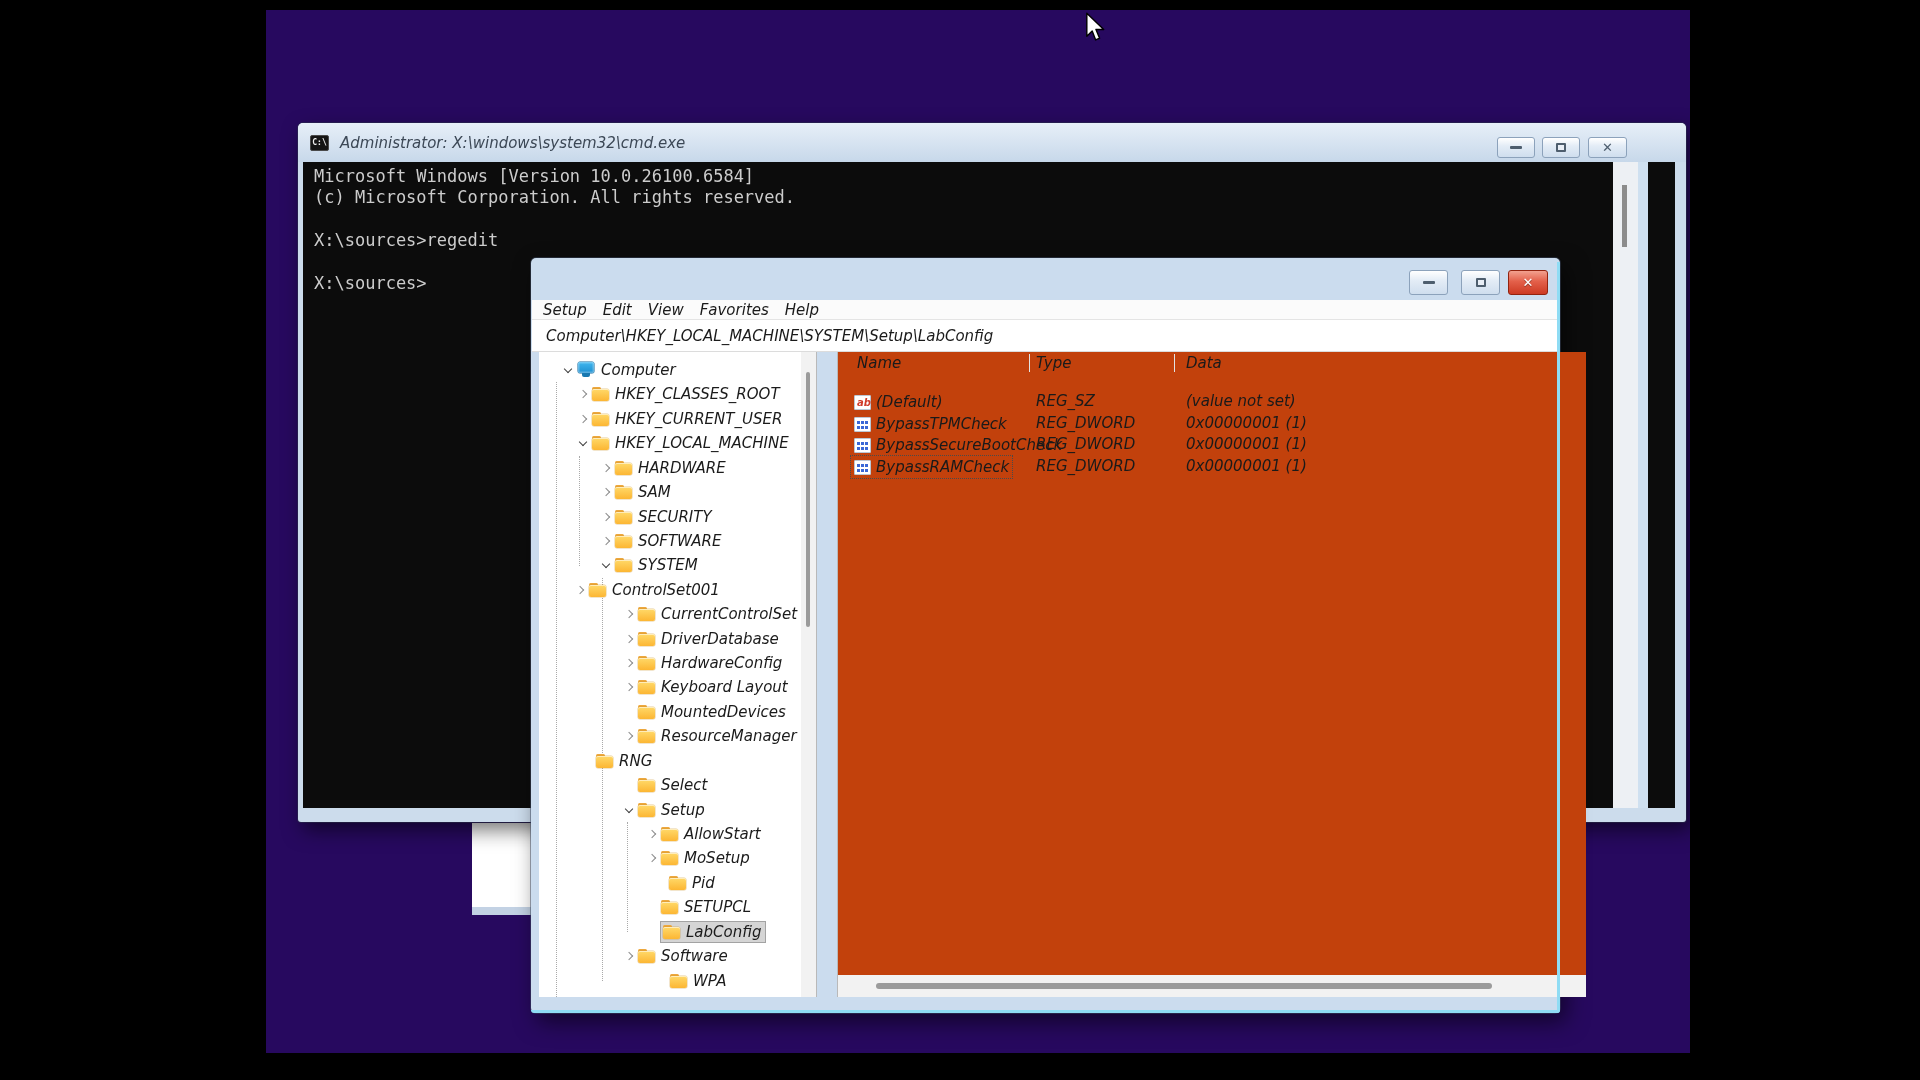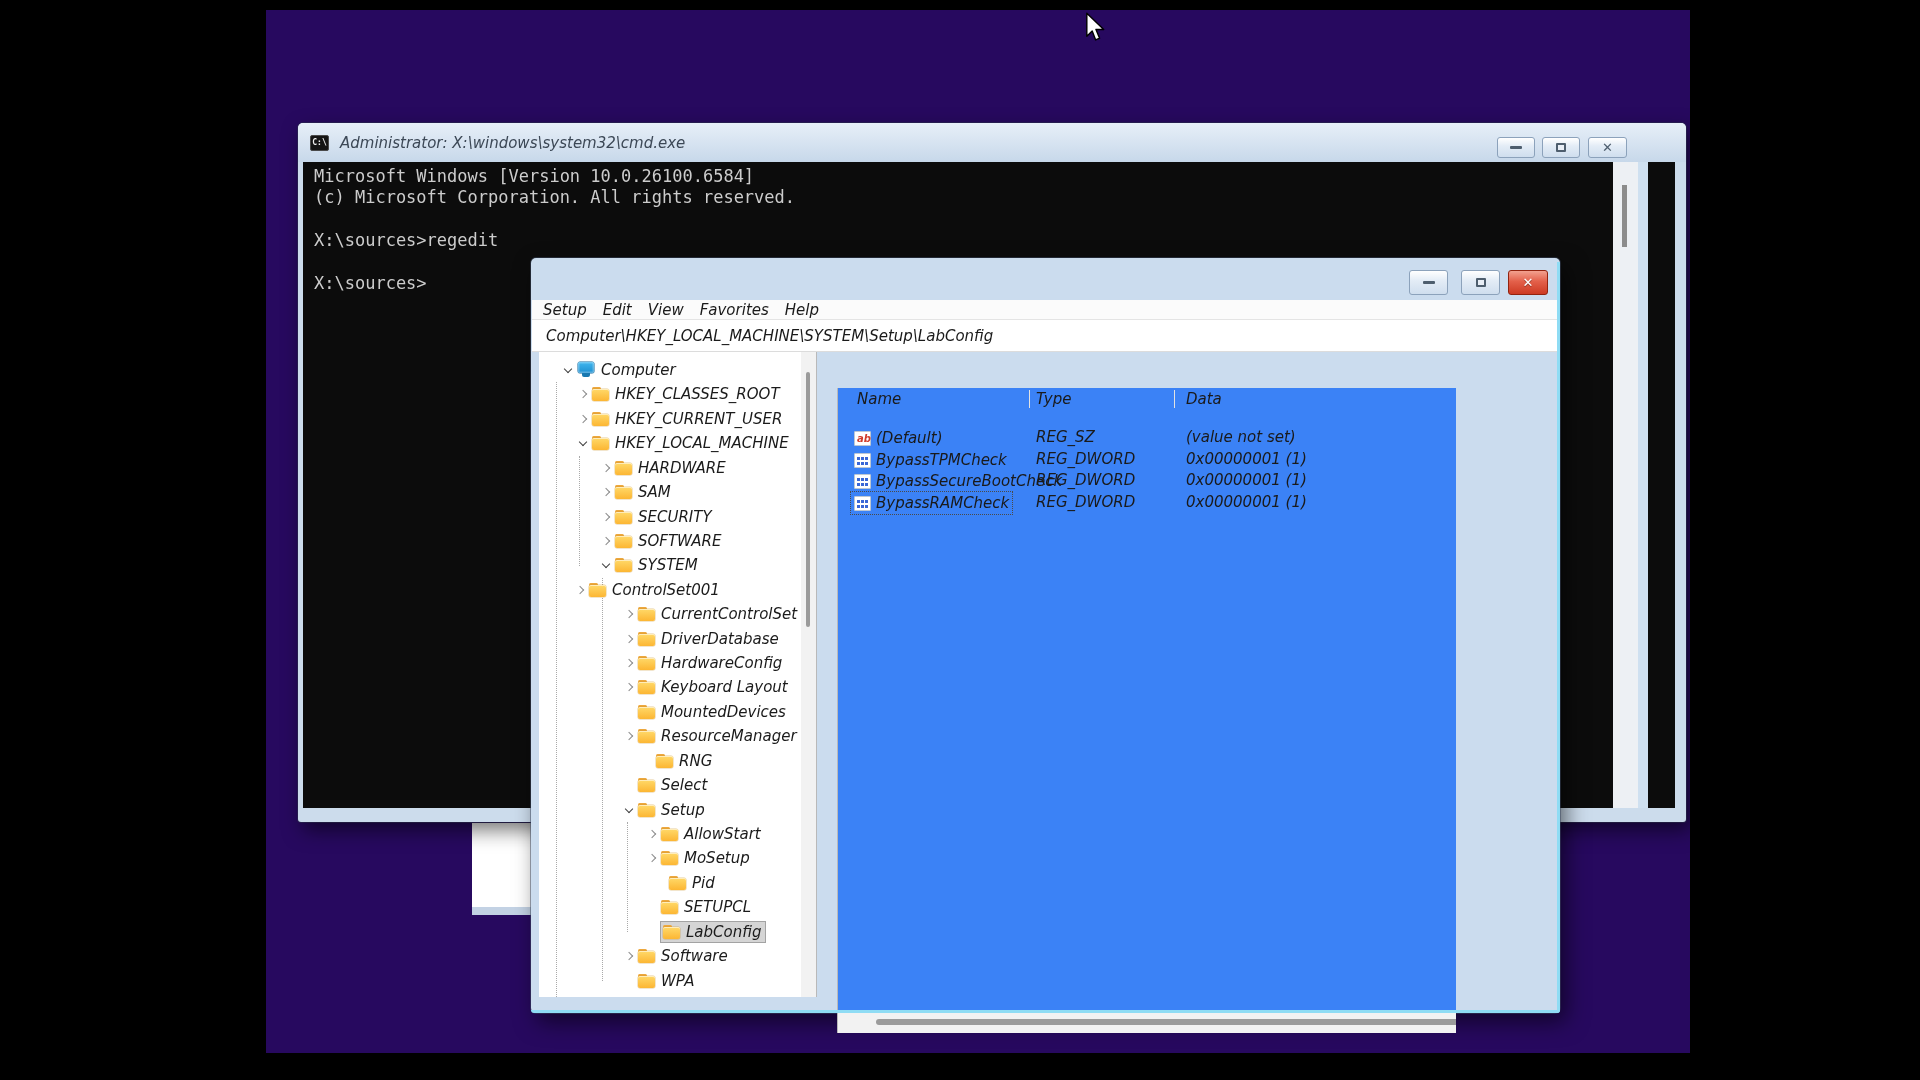--- a/index.html
+++ b/index.html
@@ -92,22 +92,22 @@
               box-shadow:inset 0 1px 0 rgba(255,255,255,.55), 0 0 0 .5px rgba(196,138,28,.45); }
   .cicon { width:18px; height:16px; position:relative; flex:none; margin-right:6px; }
   .cicon::before { content:""; position:absolute; left:1px; top:0; width:16px; height:11px;
               background:linear-gradient(180deg,#41b7ef,#1f8fd0); border-radius:2px;
               box-shadow:inset 0 0 0 1.5px rgba(255,255,255,.25), 0 0 0 .5px #13679a; }
   .cicon::after { content:""; position:absolute; left:5px; top:11px; width:8px; height:4px;
               background:#1878b0; border-radius:0 0 2px 2px; }
   #tree-vsb { position:absolute; left:262px; top:0; width:16px; height:645px; background:#f2f2f2; }
   #tree-vsb-thumb { position:absolute; left:5px; top:20px; width:4px; height:255px; background:#9b9b9b; border-radius:2px; }
 
-  #reg-values { position:absolute; left:306px; top:94px; width:619px; height:645px; background:#3b82f6;
-                border-left:1px solid #b9b9b9; overflow:hidden; font-style:italic;margin-top:36px; }
+  #reg-values { position:absolute; left:306px; top:94px; width:749px; height:645px; background:#c2410c;
+                border-left:1px solid #b9b9b9; overflow:hidden; font-style:italic; }
   #vhead { position:absolute; left:0; top:0; right:0; height:24px; font-size:15px; color:#1a1a1a; }
   #vhead span { position:absolute; top:2px; }
   .vsep { position:absolute; top:3px; height:18px; width:0; border-left:1px solid #e2e2e2; }
   .vrow { position:absolute; left:0; width:100%; height:22px; font-size:15px; color:#1a1a1a; }
   .vwrap { position:absolute; left:13px; top:0; height:22px; display:inline-flex; align-items:center; padding:0 3px; }
   .vwrap.vfocus { outline:1px dotted #4a4a4a; }
   .vtype { position:absolute; left:198px; top:1px; }
   .vdata { position:absolute; left:348px; top:1px; }
   .vicon { width:17px; height:15px; border:1px solid #bcc7d4; background:#fff; position:relative;
            flex:none; margin-right:5px; border-radius:1px; }
@@ -291,21 +291,21 @@
               <span>MountedDevices</span>
             </span>
           </div>
           <div class="tree-row" style="top: 372px; padding-left: 81px;">
             <span class="chev col"></span>
             <span class="lblwrap">
               <span class="ficon"></span>
               <span>ResourceManager</span>
             </span>
           </div>
-          <div class="tree-row" style="top: 397px; padding-left: 99px;">
+          <div class="tree-row" style="top: 397px; padding-left: 39px;">
             <span class="chev none"></span>
             <span class="lblwrap">
               <span class="ficon"></span>
               <span>RNG</span>
             </span>
           </div>
           <div class="tree-row" style="top: 421px; padding-left: 81px;">
             <span class="chev none"></span>
             <span class="lblwrap">
               <span class="ficon"></span>
@@ -354,21 +354,21 @@
               <span>LabConfig</span>
             </span>
           </div>
           <div class="tree-row" style="top: 592px; padding-left: 81px;">
             <span class="chev col"></span>
             <span class="lblwrap">
               <span class="ficon"></span>
               <span>Software</span>
             </span>
           </div>
-          <div class="tree-row" style="top: 617px; padding-left: 81px;">
+          <div class="tree-row" style="top: 617px; padding-left: 81px; gap: 32px;">
             <span class="chev none"></span>
             <span class="lblwrap">
               <span class="ficon"></span>
               <span>WPA</span>
             </span>
           </div>
           <div class="tree-row" style="top: 641px; padding-left: 35px;">
             <span class="chev col"></span>
             <span class="lblwrap">
               <span>HKEY_USERS</span>

